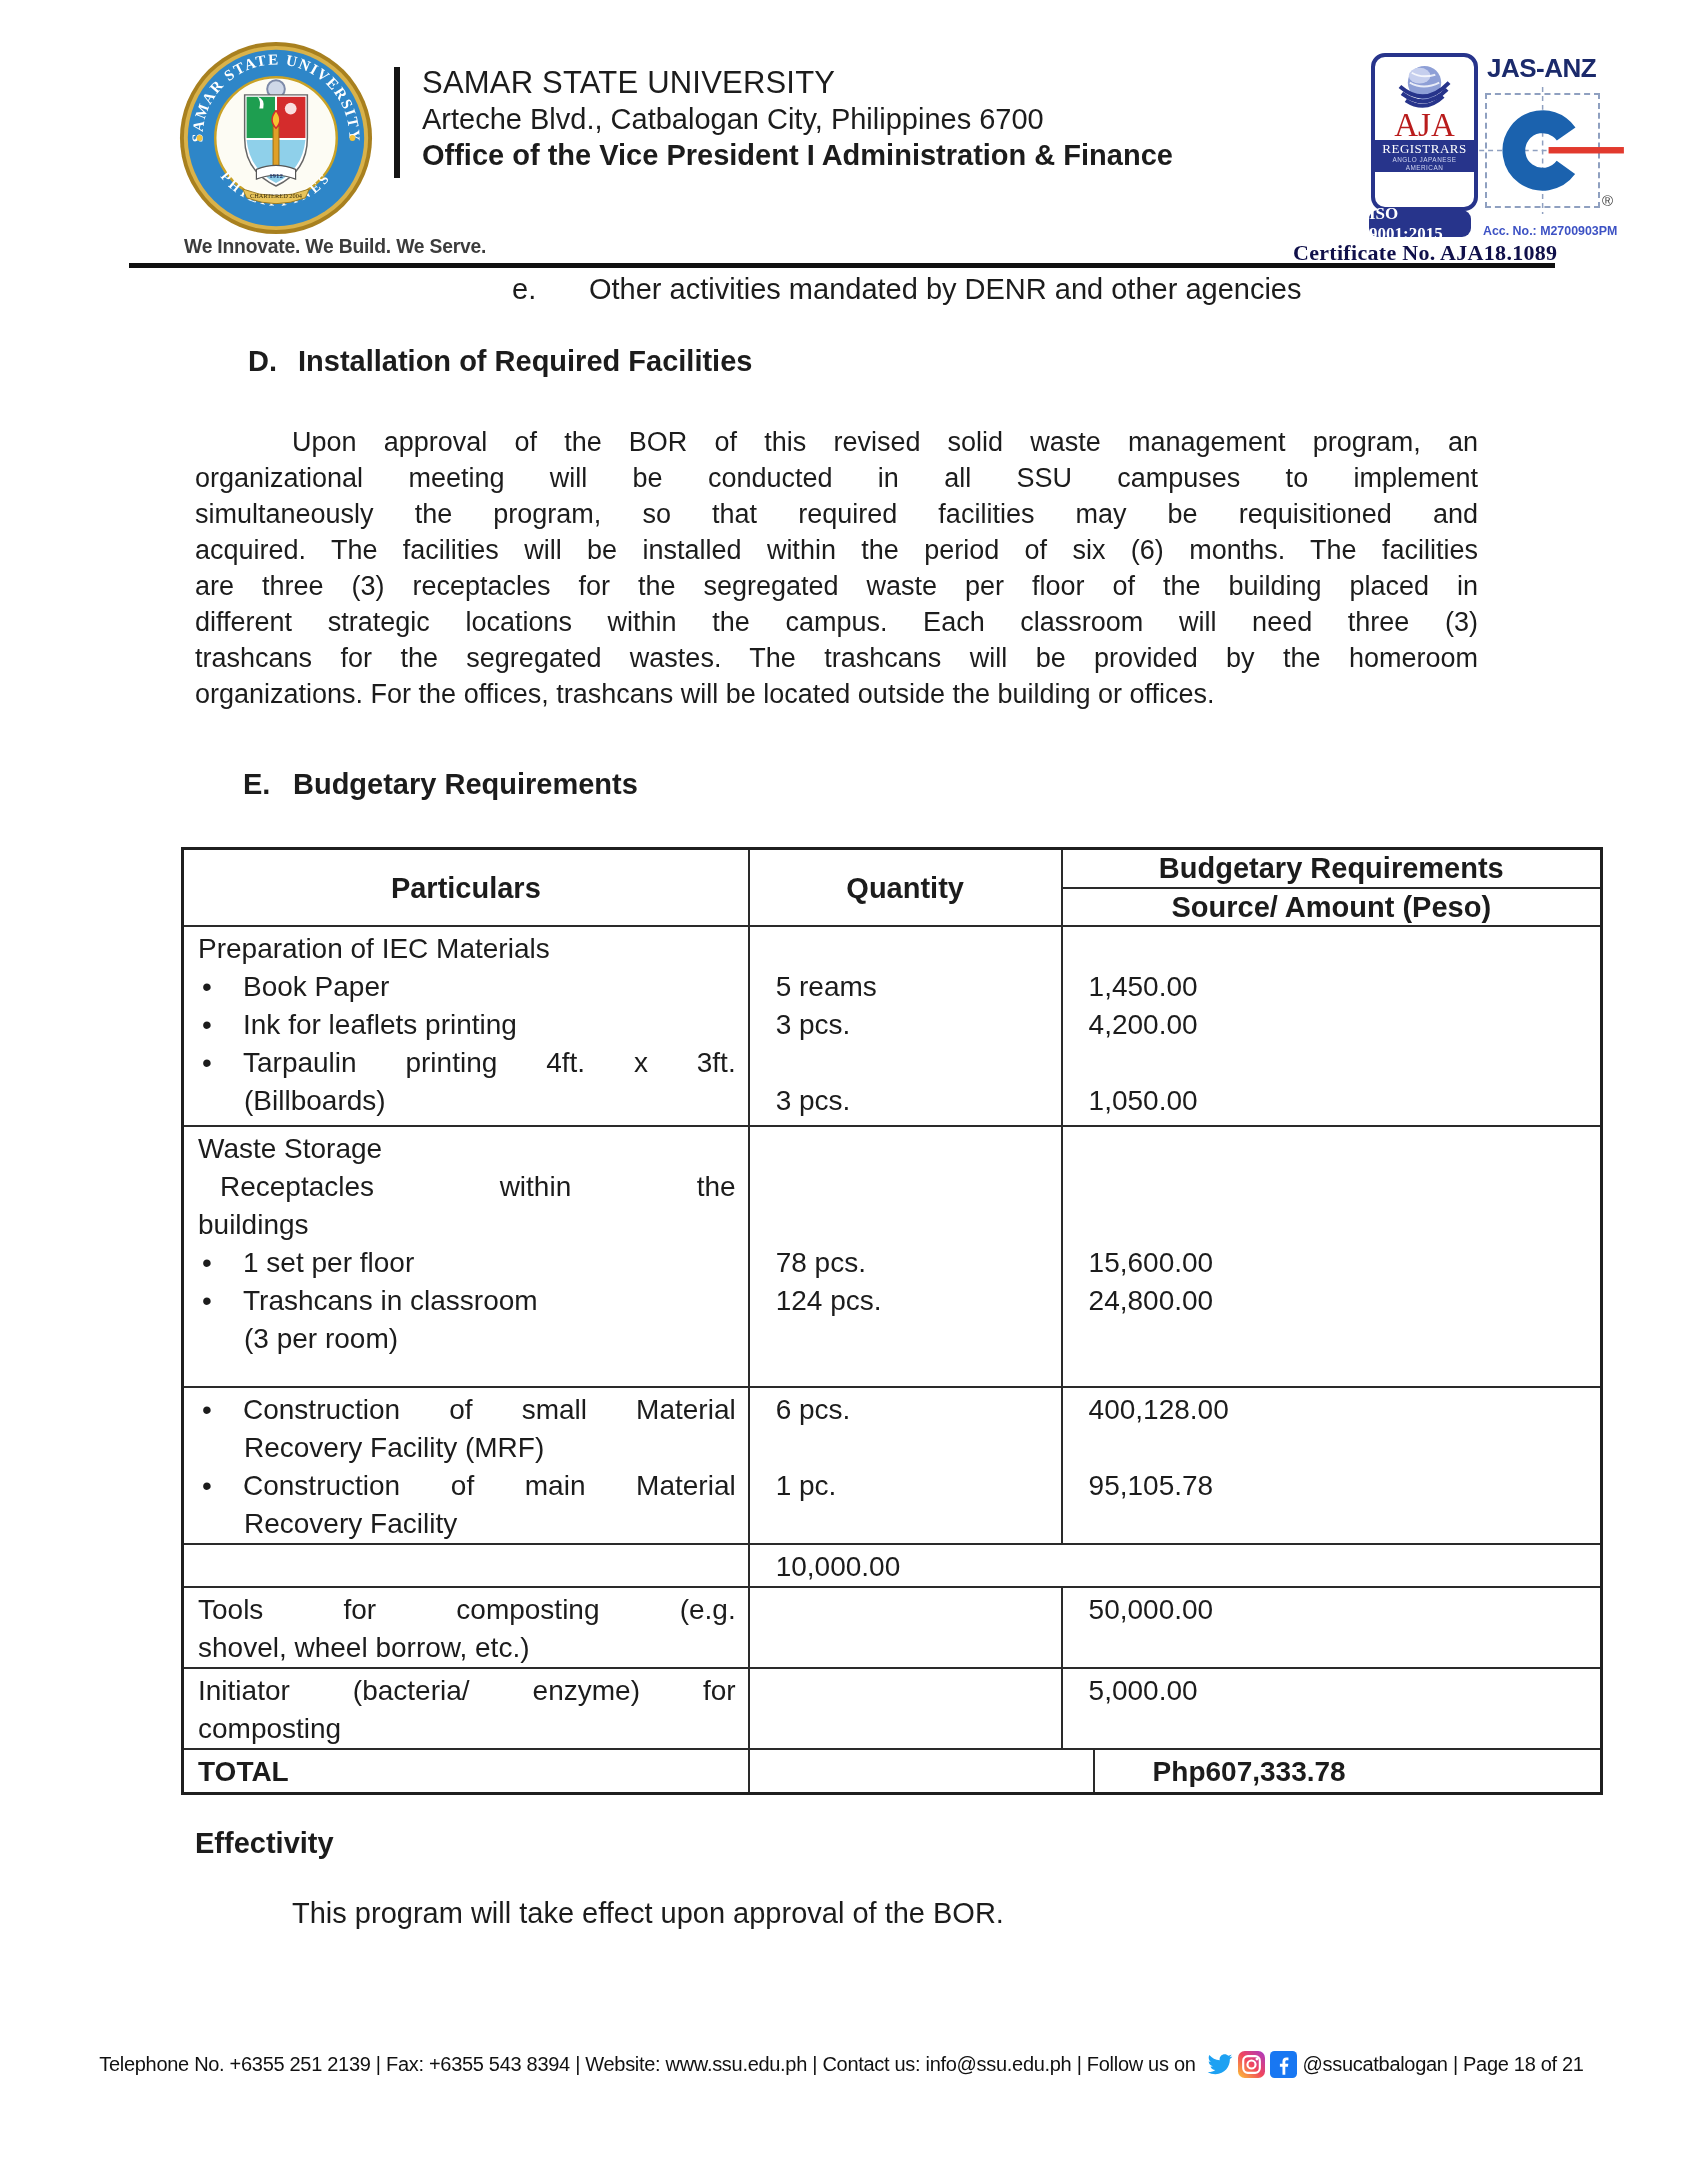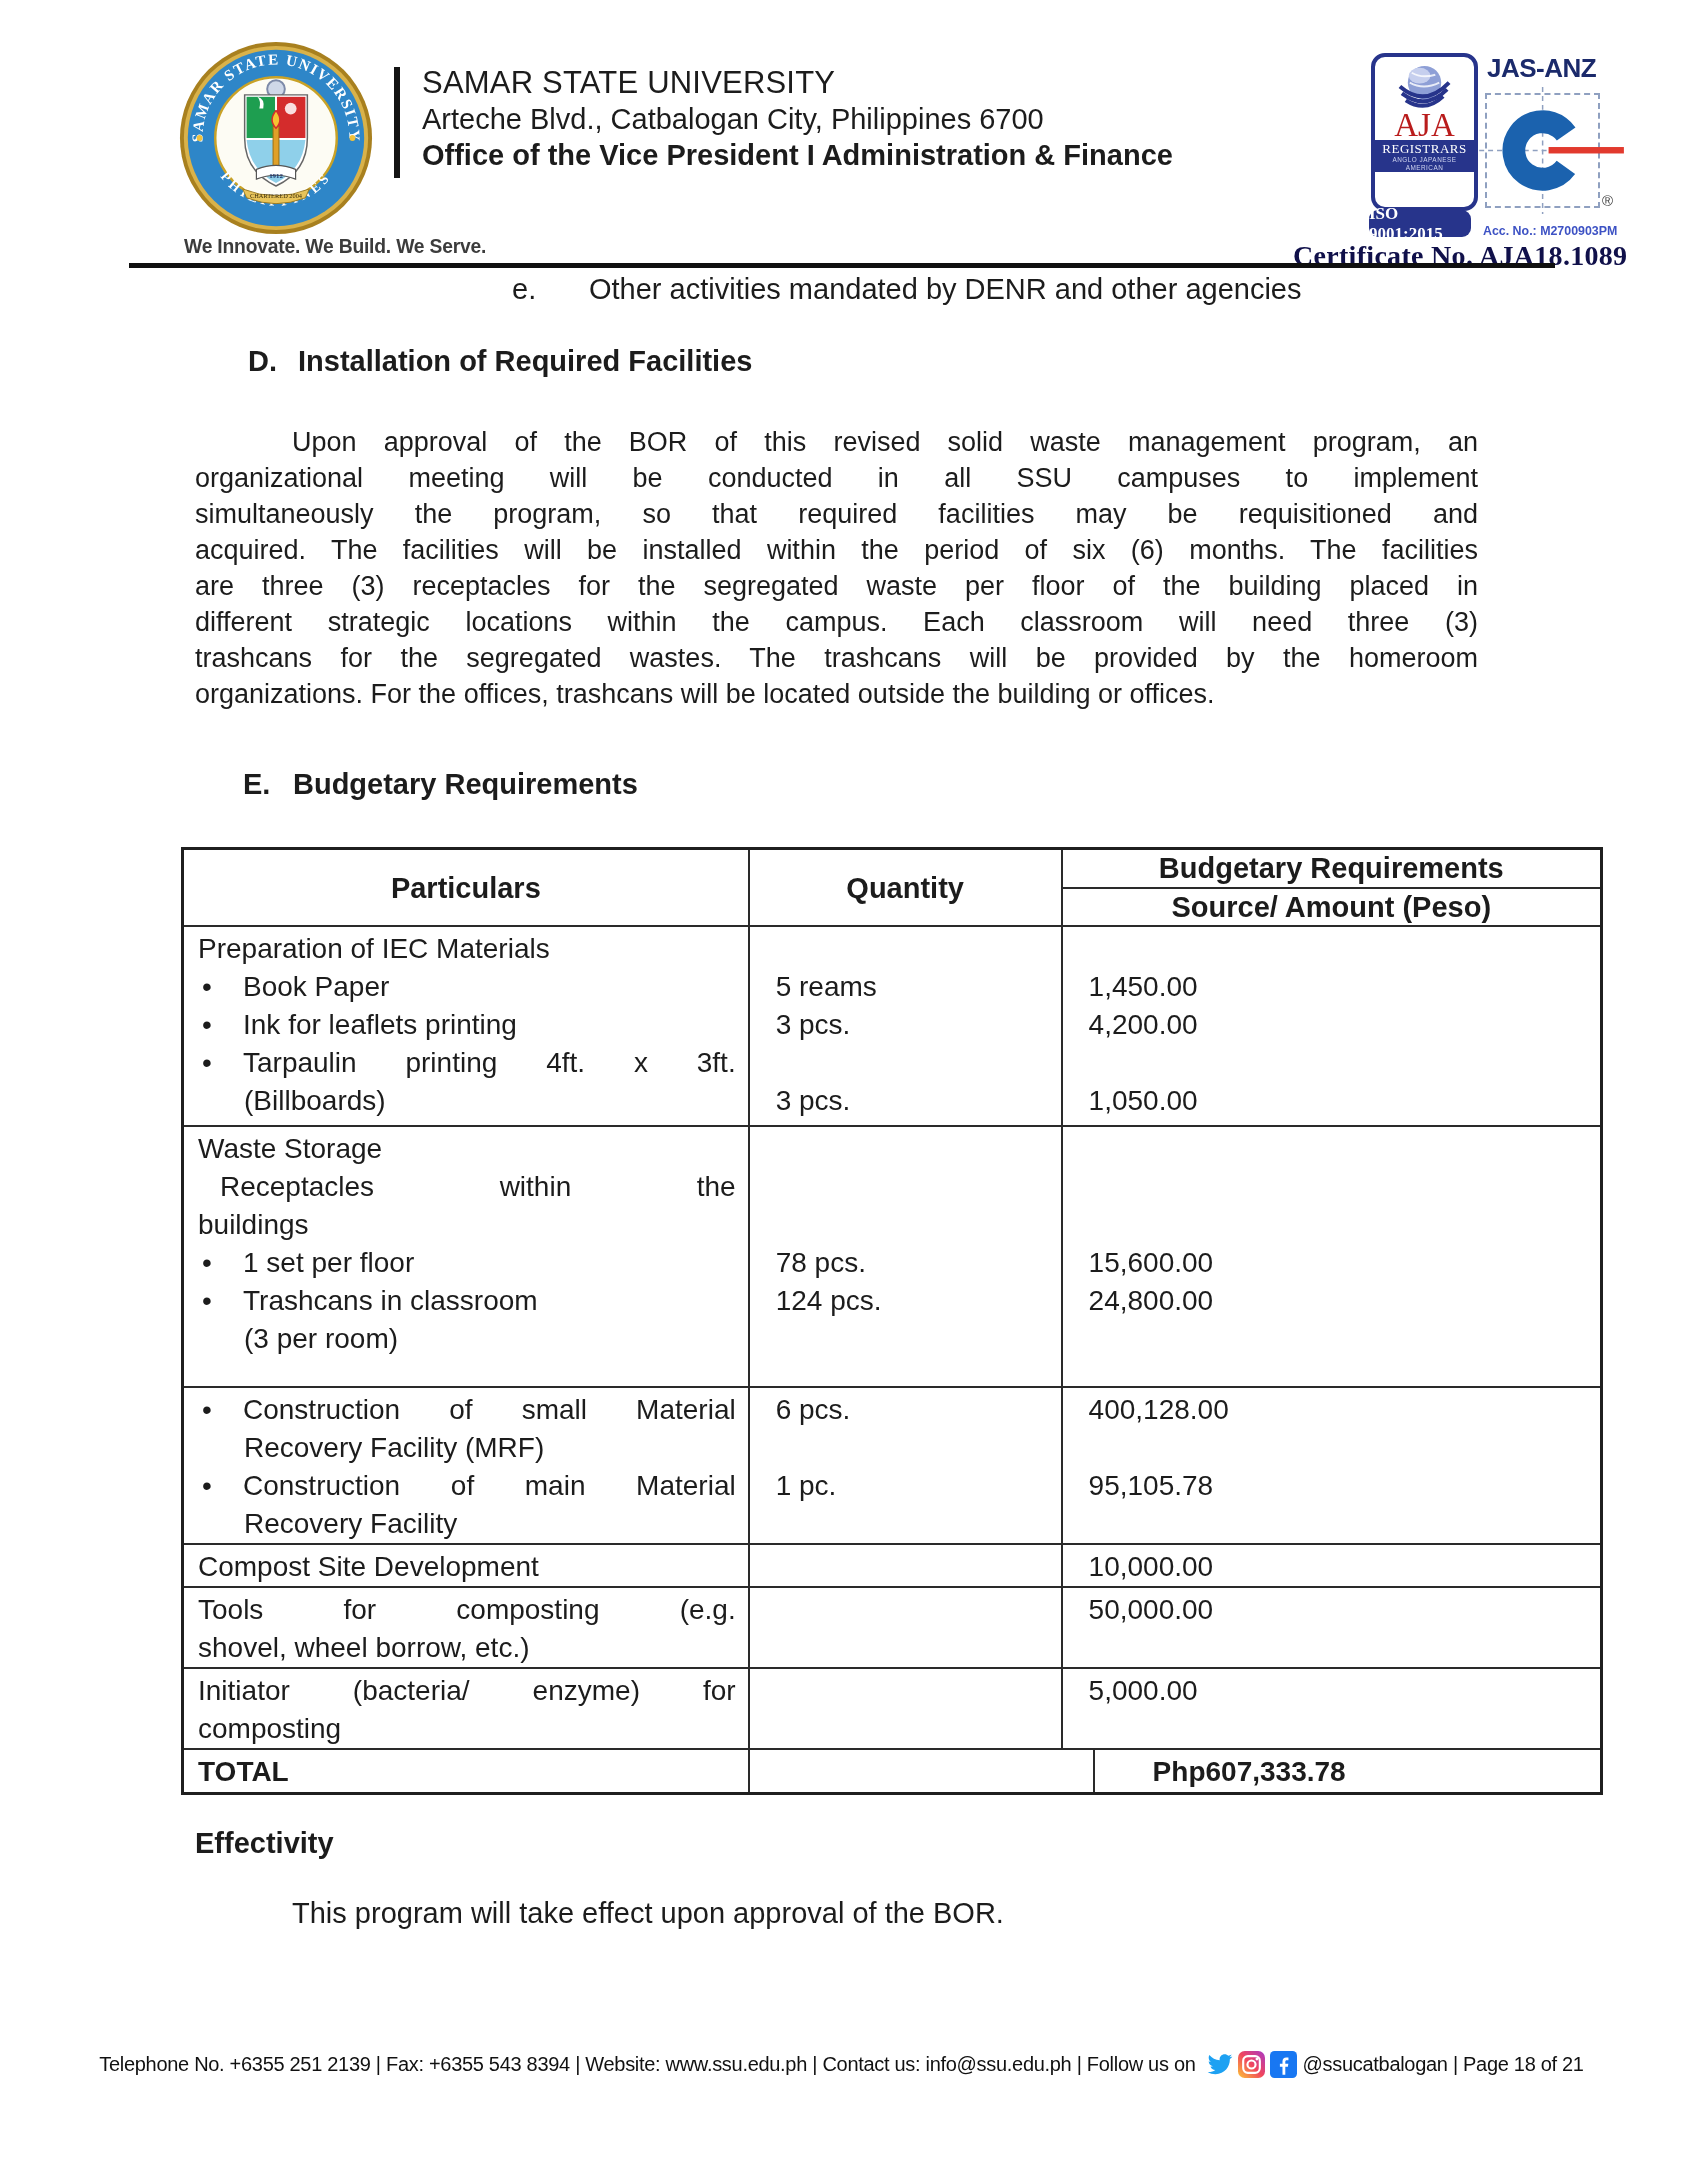--- a/index.html
+++ b/index.html
@@ -24,21 +24,21 @@
   .aja-band .big { font-family:"Liberation Serif", serif; font-size:13px; letter-spacing:0.5px; line-height:14px; }
   .aja-band .tiny { font-size:6.4px; letter-spacing:0.5px; line-height:8px; color:#cfd4f0; }
   .iso { position:absolute; left:1369px; top:210px; width:102px; height:27px; background:#27348b; color:#fff;
          border-radius:9px; display:flex; align-items:center; justify-content:center;
          font-family:"Liberation Serif", serif; font-weight:bold; font-size:17px; }
   .jasanz-label { position:absolute; left:1487px; top:53px; font-size:26px; font-weight:bold; color:#1b2a6b; letter-spacing:-0.5px; }
   .jasanz-box { position:absolute; left:1485px; top:93px; width:111px; height:111px; border:2px dashed #8fa0c0; }
   .jasanz-box svg { overflow:visible; }
   .reg-mark { position:absolute; left:1602px; top:192px; font-size:15px; color:#444; }
   .acc { position:absolute; left:1483px; top:224px; font-size:12.4px; font-weight:bold; color:#3d52c4; }
-  .cert { position:absolute; left:1293px; top:240px; font-size:28px; font-weight:bold;
+  .cert { position:absolute; left:1293px; top:240px; font-size:22px; font-weight:bold;
           font-family:"Liberation Serif", serif; color:#10104a; letter-spacing:0.3px; }
   .rule { position:absolute; left:129px; top:263px; width:1426px; height:5px; background:#101010; }
   
   .item-e { position:absolute; left:512px; top:273px; font-size:29px; }
   .item-e .lbl { display:inline-block; width:77px; }
   .section-head { position:absolute; font-size:29px; font-weight:bold; }
   .section-head .lbl { display:inline-block; width:50px; }
   .sec-d { left:248px; top:345px; }
   .sec-e { left:243px; top:768px; }
   .paragraph { position:absolute; left:195px; top:424px; width:1283px; font-size:27px; }
@@ -246,23 +246,20 @@
             <div class="line">&nbsp;</div>
           </div>
           <div class="tcell cellcenter">
             <div class="line">400,128.00</div>
             <div class="line">&nbsp;</div>
             <div class="line">95,105.78</div>
             <div class="line">&nbsp;</div>
           </div>
         </div>
         <div class="trow" style="min-height: 40px;">
-          <div class="tcell">
-            <div class="line">Compost Site Development</div>
-          </div>
           <div class="tcell cellcenter">
             <div class="line">&nbsp;</div>
           </div>
           <div class="tcell cellcenter">
             <div class="line">10,000.00</div>
           </div>
         </div>
         <div class="trow" style="min-height: 79px;">
           <div class="tcell">
             <div class="line j">Tools for composting (e.g.</div>

